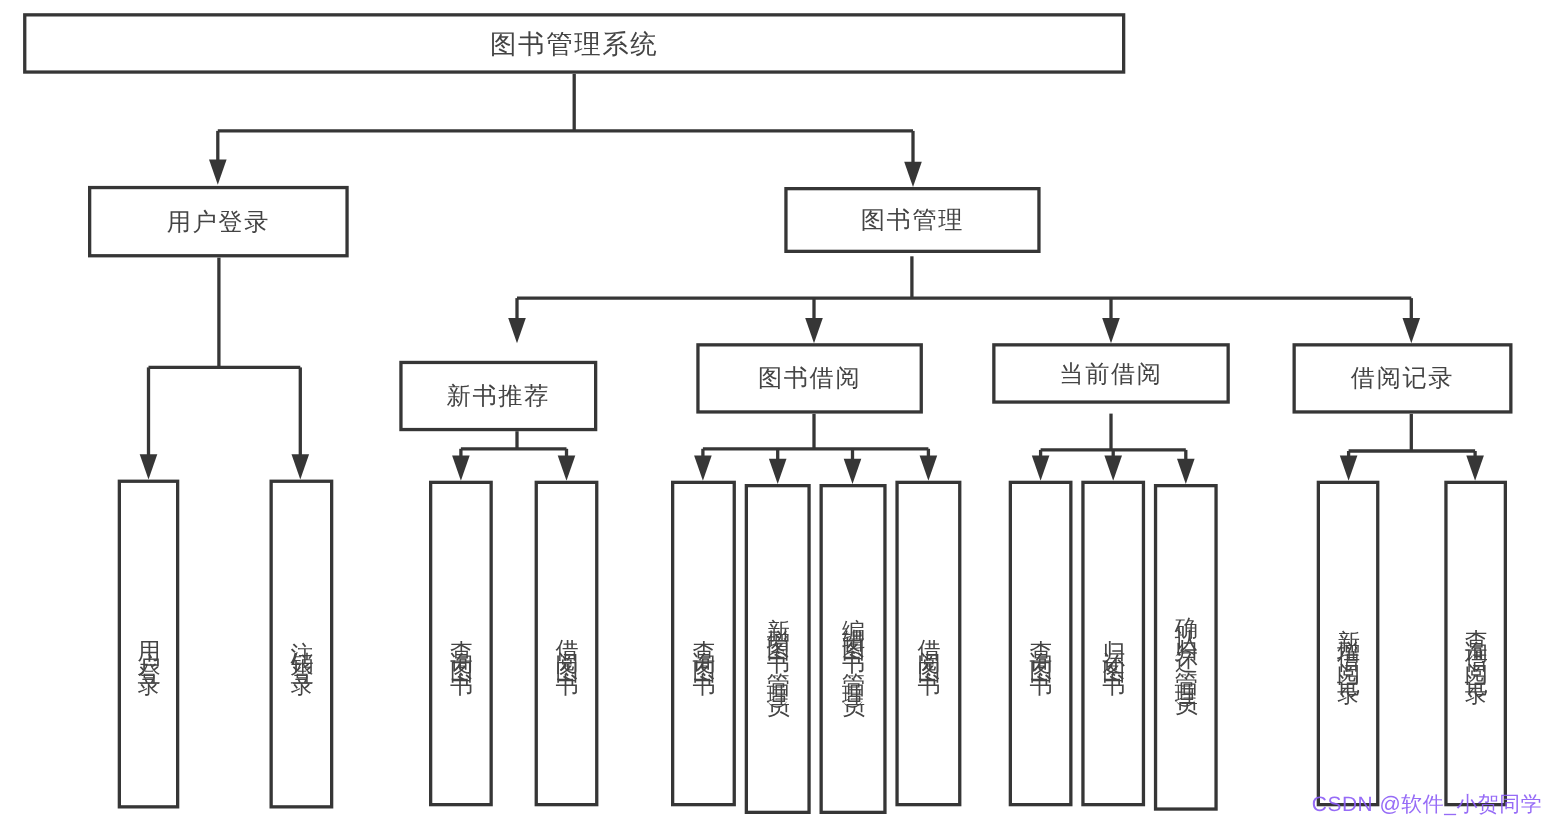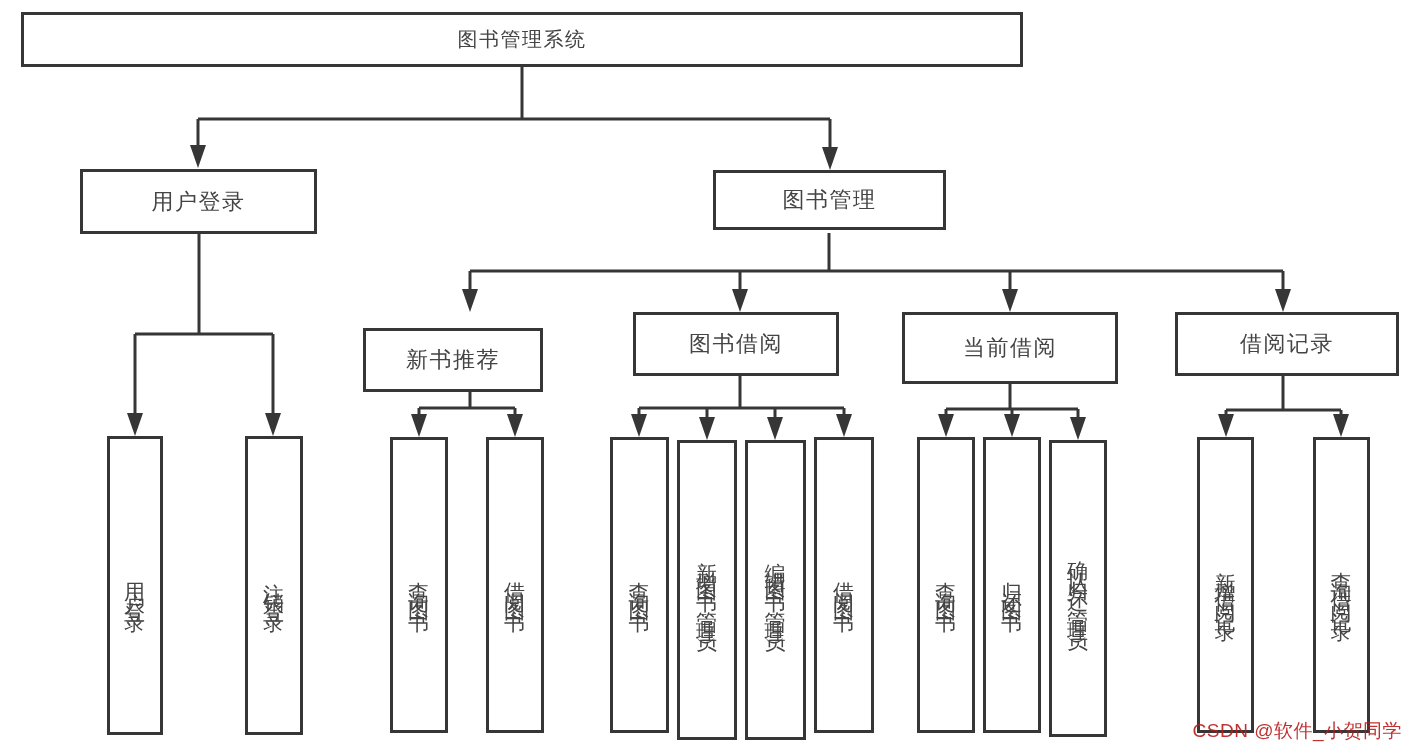--- a/index.html
+++ b/index.html
@@ -7,28 +7,28 @@
     width:1405px;height:747px;position:relative;background:#ffffff;
     font-family:"Liberation Sans",sans-serif;overflow:hidden;
   }
   #connectors{position:absolute;left:0;top:0;width:1405px;height:747px;z-index:0;}
   .node{
     position:absolute;box-sizing:border-box;border:3px solid #363636;background:#ffffff;
     display:flex;align-items:center;justify-content:center;color:#444444;z-index:1;
   }
   .node .lbl{white-space:nowrap;}
   .h .lbl{font-size:22px;letter-spacing:1.5px;}
-  .root .lbl{font-size:20px;letter-spacing:1.5px;}
+  .root .lbl{font-size:24px;letter-spacing:1.5px;}
   .vert .lbl{
     writing-mode:vertical-rl;text-orientation:mixed;
     font-size:21px;letter-spacing:10px;line-height:1;white-space:normal;
   }
   .watermark{
     position:absolute;right:3px;top:718px;z-index:3;
-    font-size:19px;color:#b91c1c;letter-spacing:0.5px;opacity:0.9;
+    font-size:19px;color:#8b5cf6;letter-spacing:0.5px;opacity:0.9;
   }
 </style>
 </head>
 <body>
 
 <svg id="connectors" viewBox="0 0 1405 747" xmlns="http://www.w3.org/2000/svg">
   <g stroke="#363636" stroke-width="3" fill="none">
     <g>
       <path d="M522 67 V119"></path>
         <path d="M198 119 H830"></path>
@@ -113,25 +113,25 @@
 </div>
 
 <div class="node h" style="left:363px;top:328px;width:180px;height:64px">
   <span class="lbl">新书推荐</span>
 </div>
 
 <div class="node h" style="left:633px;top:312px;width:206px;height:64px">
   <span class="lbl">图书借阅</span>
 </div>
 
-<div class="node h" style="left:902px;top:312px;width:216px;height:72px">
+<div class="node h" style="left:902px;top:312px;width:216px;height:55px">
   <span class="lbl">当前借阅</span>
 </div>
 
-<div class="node h" style="left:1175px;top:312px;width:224px;height:64px">
+<div class="node h" style="left:1175px;top:312px;width:200px;height:64px">
   <span class="lbl">借阅记录</span>
 </div>
 
 <div class="node vert" style="left:107px;top:436px;width:56px;height:299px">
   <span class="lbl">用户登录</span>
 </div>
 
 <div class="node vert" style="left:245px;top:436px;width:58px;height:299px">
   <span class="lbl">注销登录</span>
 </div>

